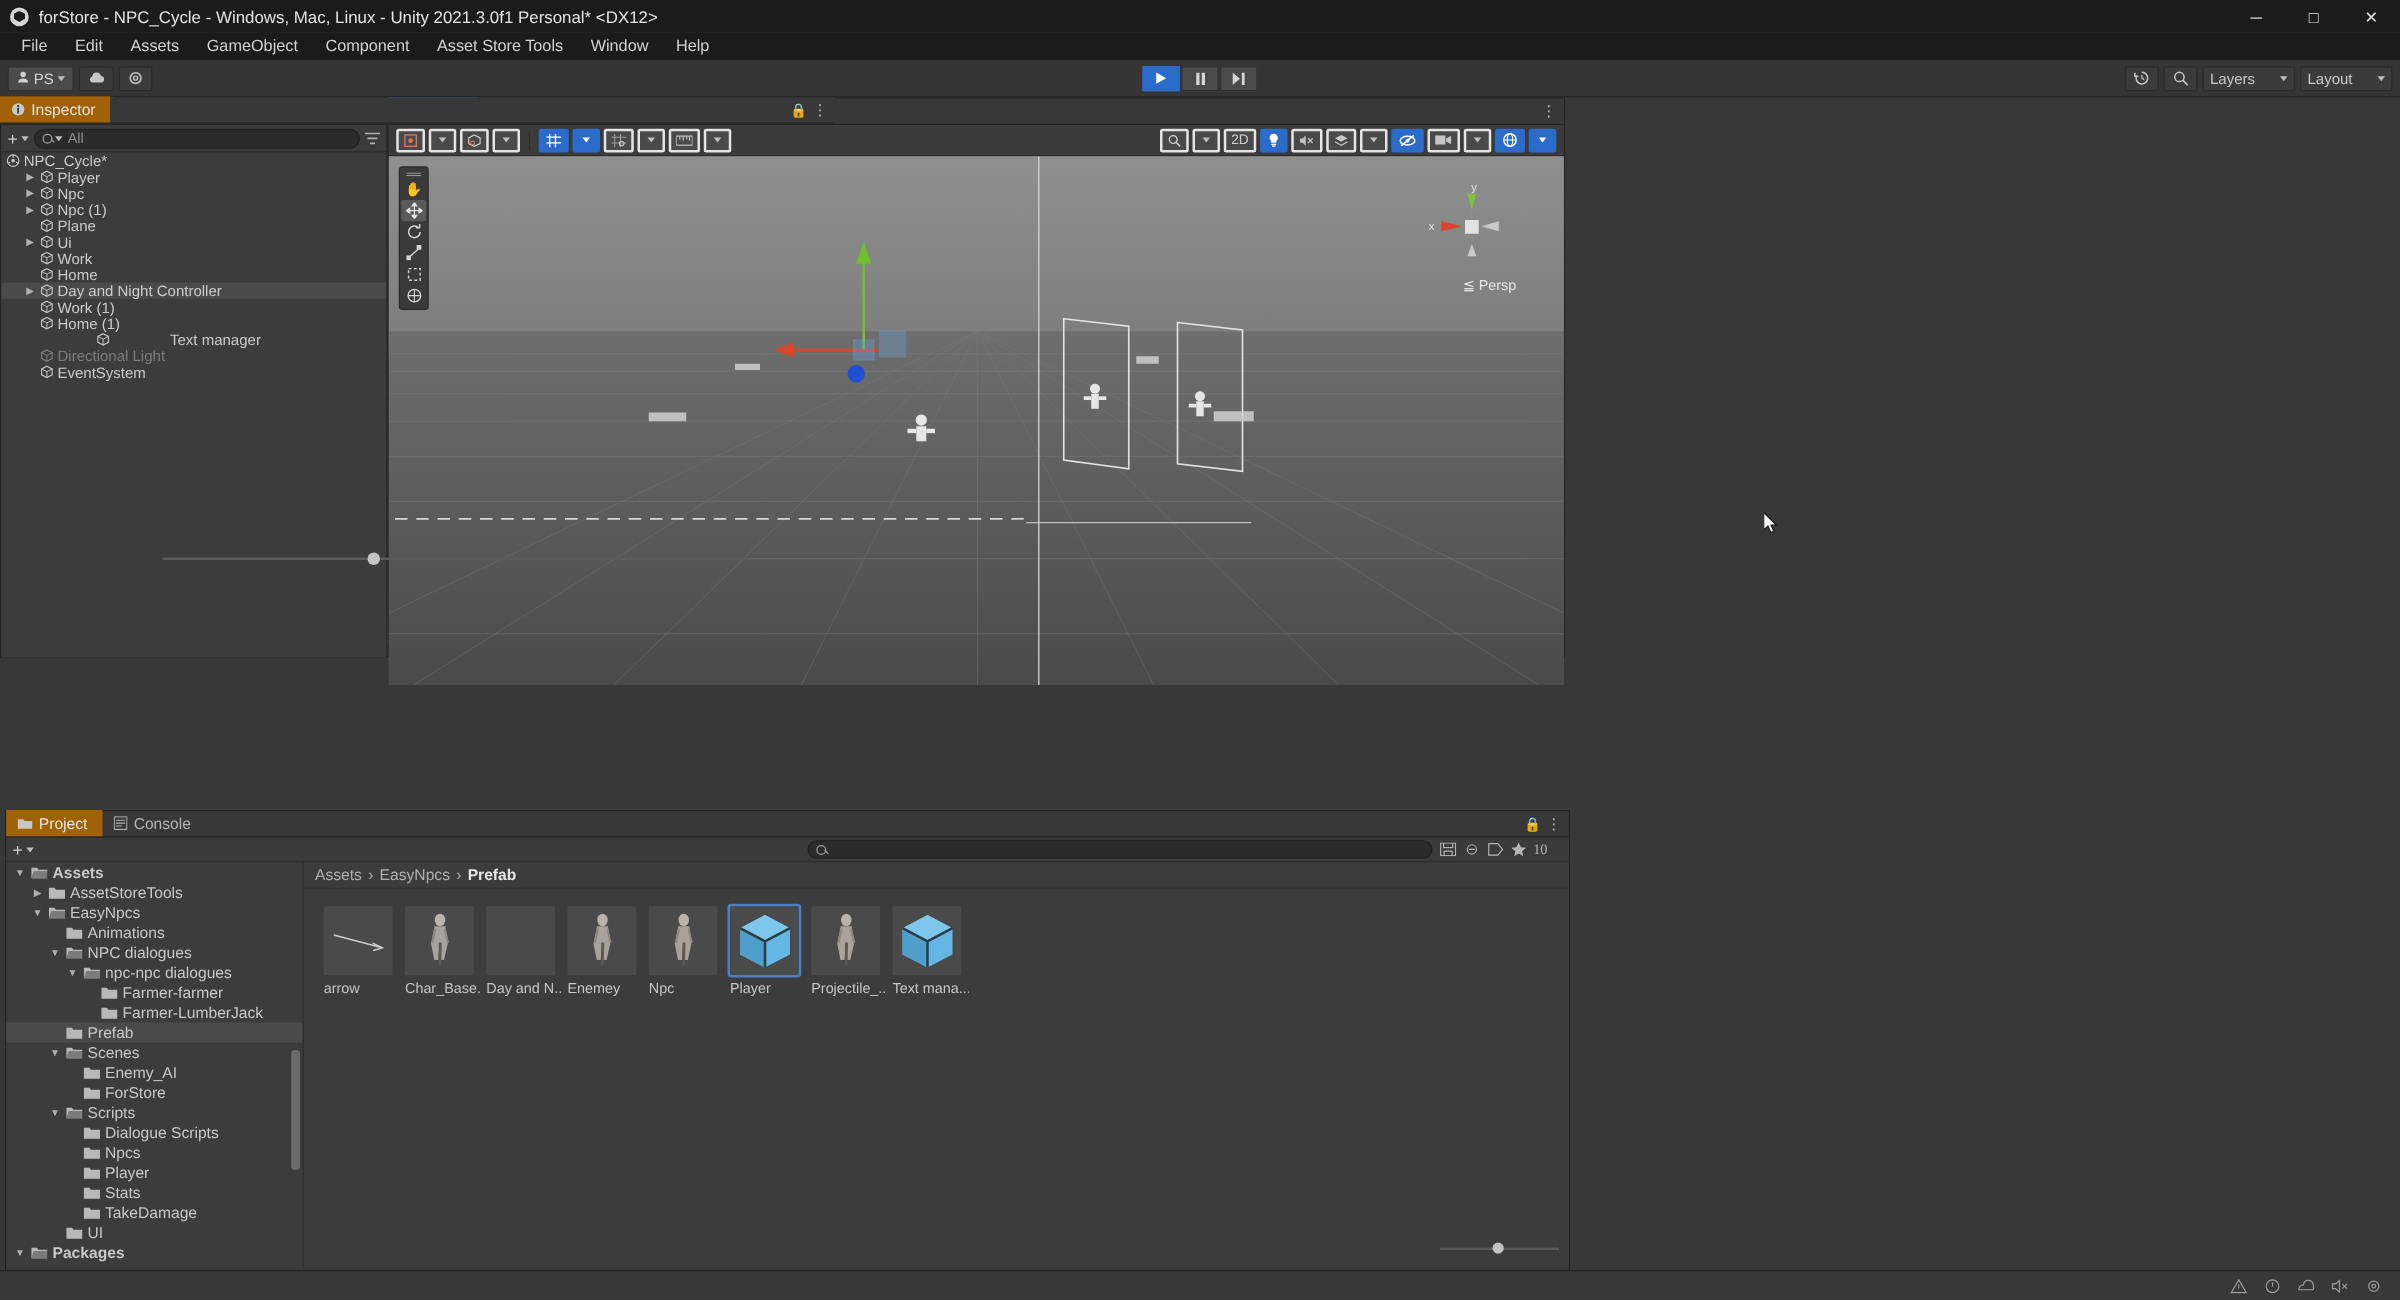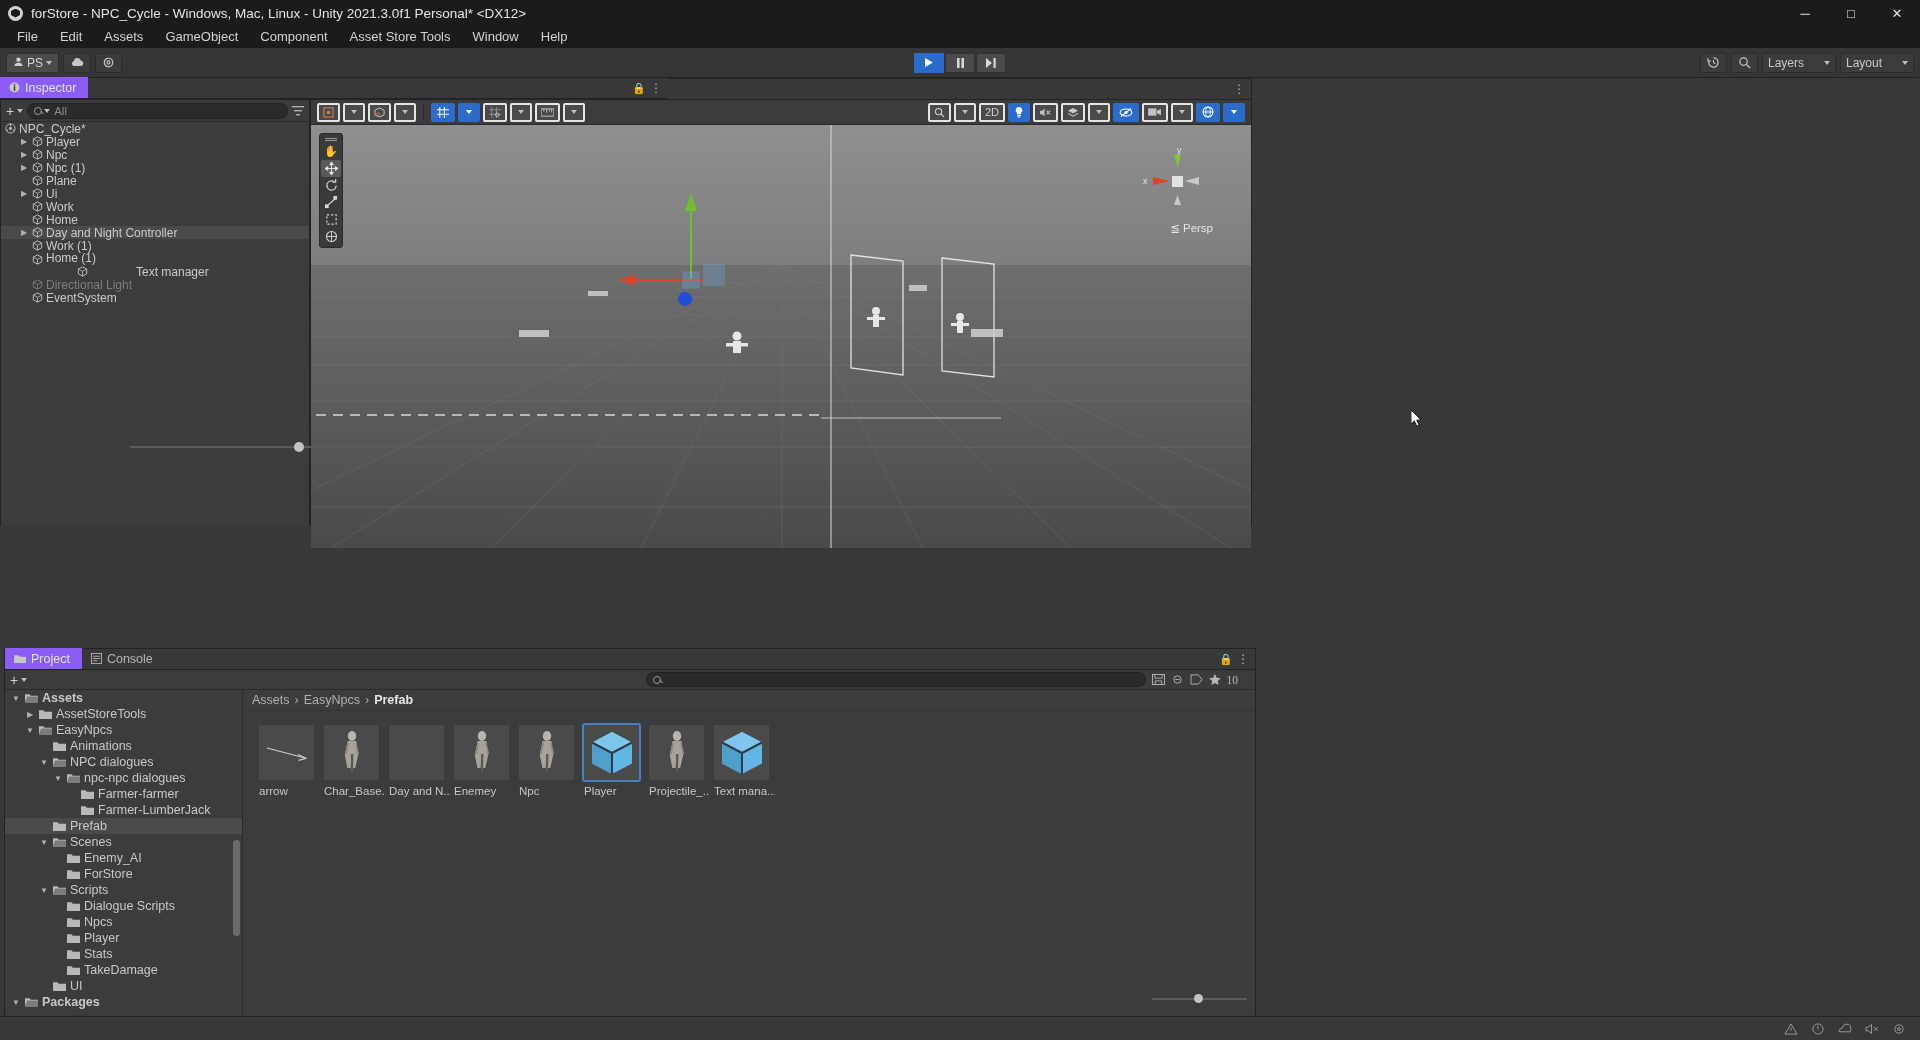--- a/index.html
+++ b/index.html
@@ -56,21 +56,21 @@
     display:flex; align-items:center; justify-content:space-between;
     padding:0 5px; font-size:12px; color:#c9c9c9;
   }
 
   
   .panel { position:absolute; background:#383838; border:1px solid #232323; }
   .panel-tabs { height:21px; background:#383838; display:flex; align-items:flex-end;
                 border-bottom:1px solid #232323; position:relative; }
   .ptab { height:21px; display:flex; align-items:center; gap:5px; padding:0 12px 0 9px;
           font-size:12.5px; color:#b4b4b4; background:transparent; }
-  .ptab.active { background:#8b5cf6; color:#e2e2e2; }
+  .ptab.active { background:#a16207; color:#e2e2e2; }
   .ptab.scene-active { background:#3f3f3f; color:#e2e2e2; border-top:2px solid #2b6ccb; }
   .tab-menu-dots { position:absolute; right:6px; top:4px; color:#b9b9b9; font-size:12px;
                    letter-spacing:0; line-height:12px; }
   .lock-ico { position:absolute; right:22px; top:4px; font-size:11px; color:#b9b9b9; }
 
   
   #hierarchy { left:0; top:78px; width:310px; height:448px; }
   .h-toolbar { height:22px; display:flex; align-items:center; gap:4px; padding:0 5px;
                background:#3b3b3b; border-bottom:1px solid #2b2b2b; }
   .plus-btn { display:flex; align-items:center; gap:3px; color:#d0d0d0; font-size:14px; }
@@ -396,21 +396,21 @@
           <span>Day and Night Controller</span>
         </div>
         <div class="h-row" style="height: 13px; padding-left: 18px;">
           <span class="arrow empty">▶</span>
           <svg class="cube-ico" viewBox="0 0 12 12">
   <path d="M6 1l4.6 2.4v5.2L6 11 1.4 8.6V3.4z" fill="none" stroke="#c4c4c4" stroke-width="1"></path>
   <path d="M1.4 3.4L6 5.8l4.6-2.4M6 5.8V11" fill="none" stroke="#c4c4c4" stroke-width=".85"></path>
           </svg>
           <span>Work (1)</span>
         </div>
-        <div class="h-row" style="height: 13px; padding-left: 18px; align-items: flex-end;">
+        <div class="h-row" style="height: 13px; padding-left: 18px;">
           <span class="arrow empty">▶</span>
           <svg class="cube-ico" viewBox="0 0 12 12">
   <path d="M6 1l4.6 2.4v5.2L6 11 1.4 8.6V3.4z" fill="none" stroke="#c4c4c4" stroke-width="1"></path>
   <path d="M1.4 3.4L6 5.8l4.6-2.4M6 5.8V11" fill="none" stroke="#c4c4c4" stroke-width=".85"></path>
           </svg>
           <span>Home (1)</span>
         </div>
         <div class="h-row" style="height: 13px; padding-left: 18px; gap: 48px;">
           <span class="arrow empty">▶</span>
           <svg class="cube-ico" viewBox="0 0 12 12">

